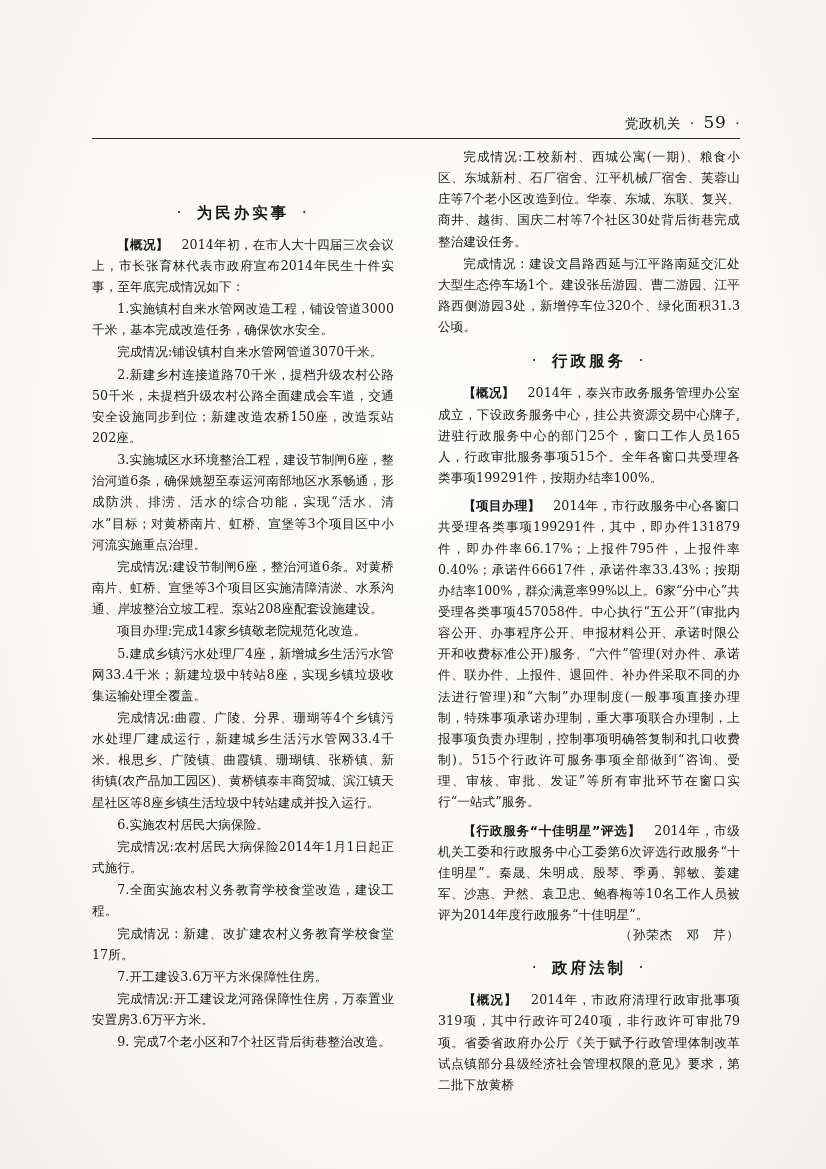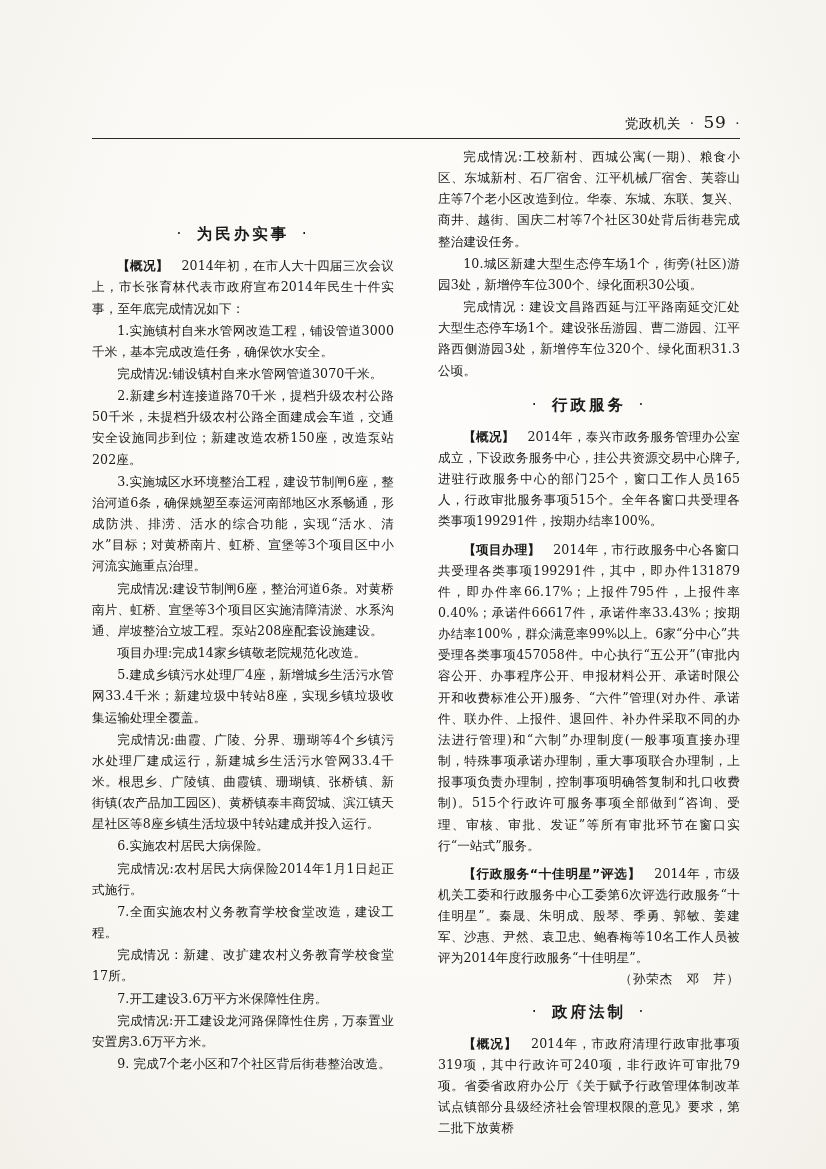--- a/index.html
+++ b/index.html
@@ -147,21 +147,20 @@
         <p class="indent2">完成情况：新建、改扩建农村义务教育学校食堂17所。</p>
         <p class="indent2">7.开工建设3.6万平方米保障性住房。</p>
         <p class="indent2">完成情况:开工建设龙河路保障性住房，万泰置业安置房3.6万平方米。</p>
         <p class="indent2">9. 完成7个老小区和7个社区背后街巷整治改造。</p>
 
       </div>
 
       <div class="col">
 
         <p class="indent2">完成情况:工校新村、西城公寓(一期)、粮食小区、东城新村、石厂宿舍、江平机械厂宿舍、芙蓉山庄等7个老小区改造到位。华泰、东城、东联、复兴、商井、越街、国庆二村等7个社区30处背后街巷完成整治建设任务。</p>
-        <p class="indent2">10.城区新建大型生态停车场1个，街旁(社区)游园3处，新增停车位300个、绿化面积30公顷。</p>
         <p class="indent2">完成情况：建设文昌路西延与江平路南延交汇处大型生态停车场1个。建设张岳游园、曹二游园、江平路西侧游园3处，新增停车位320个、绿化面积31.3公顷。</p>
 
         <div class="sec-title">
           <span class="dot">·</span>
           <span>行政服务</span>
           <span class="dot">·</span>
         </div>
 
         <p class="indent2"><span class="tag">【概况】</span><span>　2014年，泰兴市政务服务管理办公室成立，下设政务服务中心，挂公共资源交易中心牌子,进驻行政服务中心的部门25个，窗口工作人员165人，行政审批服务事项515个。全年各窗口共受理各类事项199291件，按期办结率100%。</span></p>
         <div class="spacer-s"></div>

